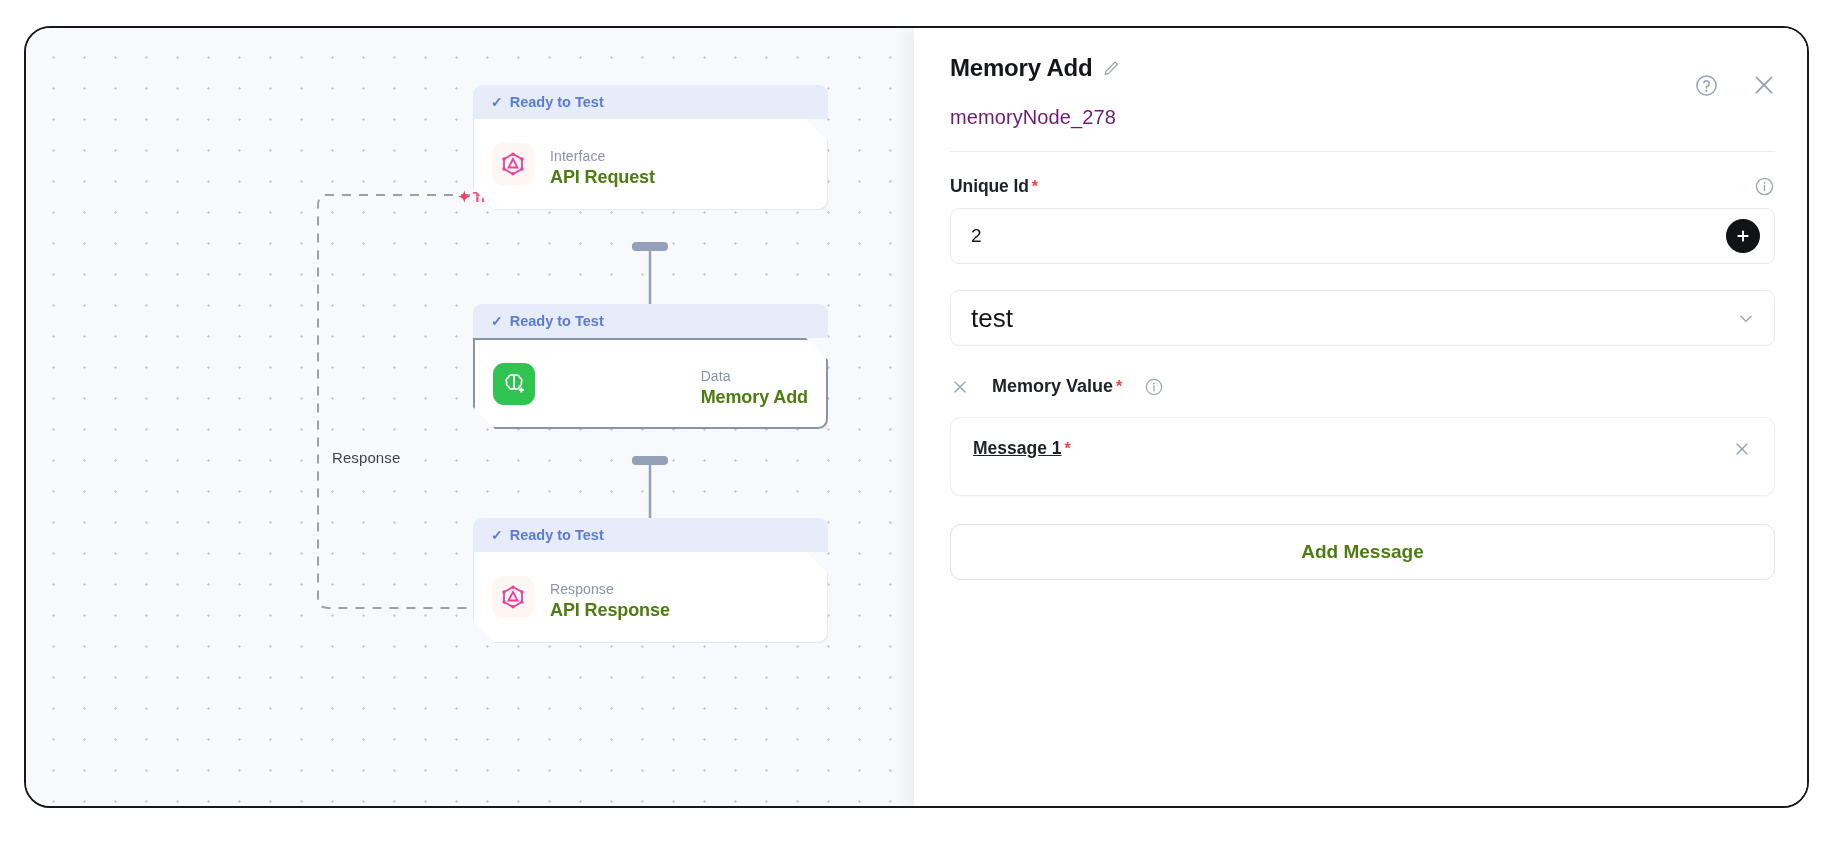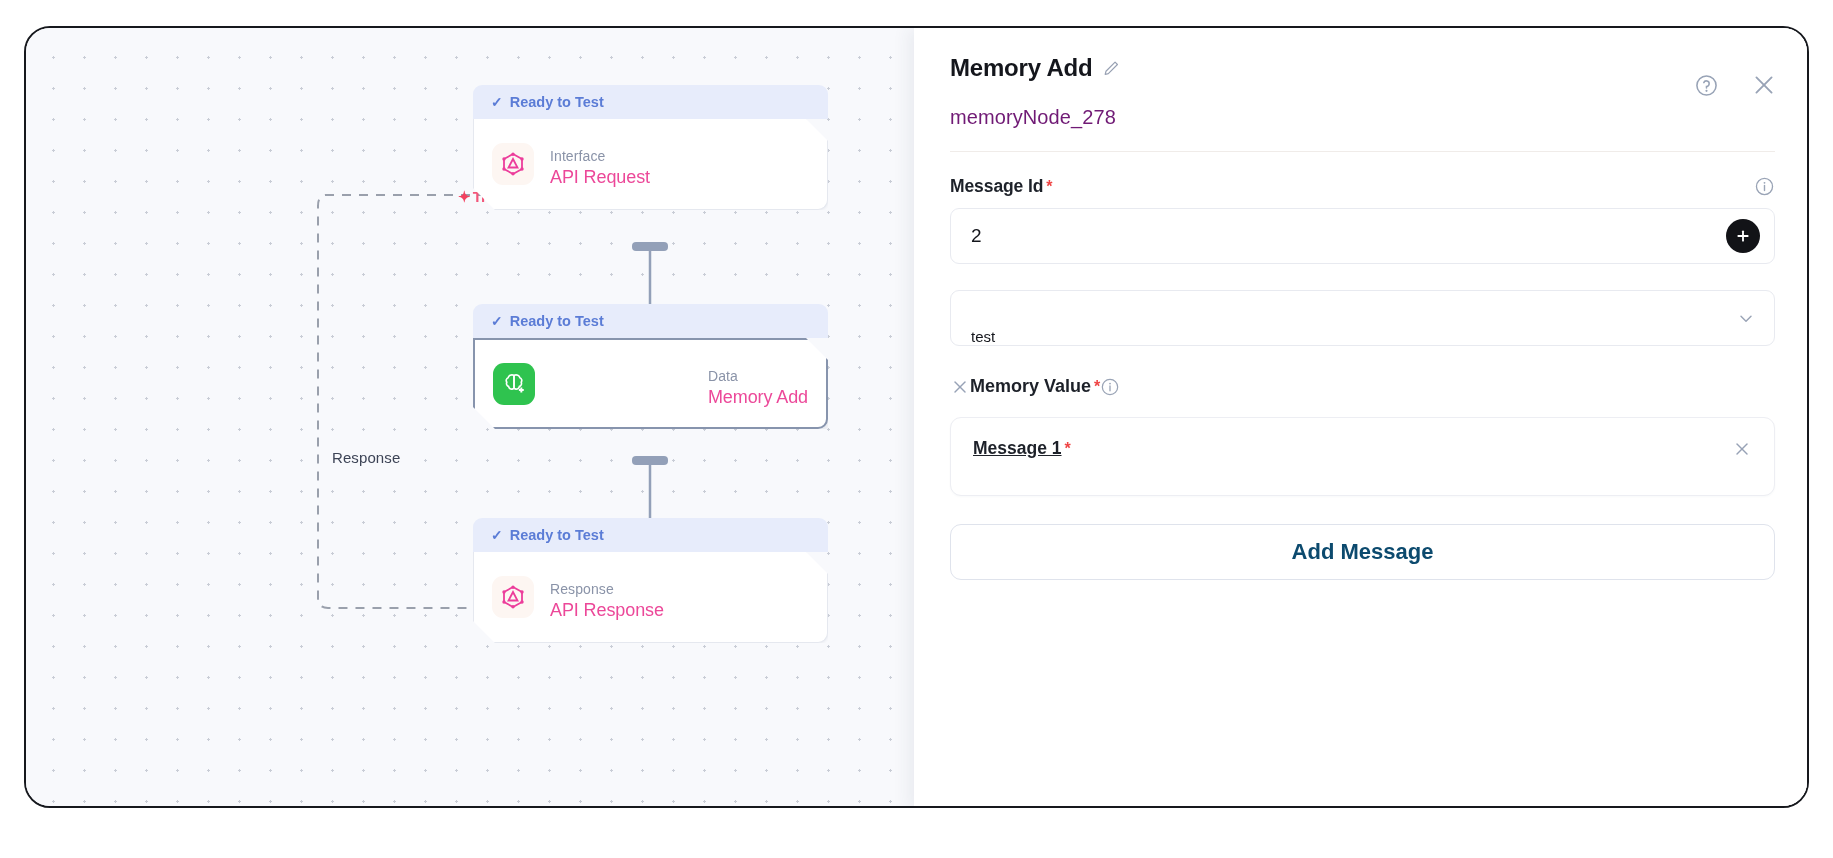--- a/index.html
+++ b/index.html
@@ -86,21 +86,21 @@
   }
   .node-icon {
     width: 42px; height: 42px; flex: 0 0 42px;
     border-radius: 11px;
     display: flex; align-items: center; justify-content: center;
   }
   .node-icon.pinkbg { background: #fdf6f2; }
   .node-icon.greenbg { background: #2fc34f; }
   .node-text { display: flex; flex-direction: column; gap: 3px; margin-top: 8px; }
   .node-cat { font-size: 14px; color: #8a93a8; letter-spacing: .1px; }
-  .node-title { font-size: 18px; font-weight: 400; color: #ec4899; letter-spacing: -.1px; }
+  .node-title { font-size: 18px; font-weight: 700; color: #4d7c0f; letter-spacing: -.1px; }
 
   
   .handle {
     position: absolute;
     width: 36px; height: 9px;
     border-radius: 4px;
     background: #93a0b8;
     transform: translateX(-50%);
   }
 
@@ -162,35 +162,35 @@
     display: flex; align-items: center; justify-content: center;
     cursor: pointer;
   }
   .plus-btn svg { display: block; }
 
   .select-box {
     position: relative;
     height: 56px;
     border: 1px solid #e8eaf0;
     border-radius: 9px;
-    display: flex; align-items: flex-end;
+    display: flex; align-items: center;
     padding: 0 50px 0 20px;
-    font-size: 15px; color: #14161c;
+    font-size: 26px; color: #14161c;
     background: #fff; cursor: pointer;
   }
   .chevron {
     position: absolute; right: 18px; top: 50%;
     transform: translateY(-50%);
     color: #9aa4b6; display: flex;
   }
 
   .section-gap { height: 26px; }
 
   #memory-value-row {
-    display: flex; align-items: center; 
+    display: flex; align-items: center; gap: 22px;
     margin: 30px 0 20px 0;
   }
   #memory-value-row .x-icon { color: #97a2b6; cursor: pointer; display: flex; }
   #memory-value-label { font-size: 18px; font-weight: 700; color: #1d2129; }
 
   .message-card {
     border: 1px solid #edeef3;
     border-radius: 11px;
     padding: 20px 22px 22px 22px;
     background: #fff;
@@ -212,21 +212,21 @@
     background: #fff;
   }
   .textarea-box .plus-btn { top: 55px; transform: none; }
 
   #add-message-btn {
     margin-top: 28px;
     height: 56px;
     border: 1px solid #dfe3ec;
     border-radius: 11px;
     display: flex; align-items: center; justify-content: center;
-    font-size: 22px; font-weight: 600; color: #0c4a6e;
+    font-size: 19px; font-weight: 600; color: #4d7c0f;
     background: #fff; cursor: pointer;
   }
 </style>
 </head>
 <body>
 
 <div id="app-frame">
 
   <div id="canvas">
 
@@ -355,21 +355,21 @@
         </span>
       </div>
     </div>
 
     <div id="panel-divider"></div>
 
     <div id="panel-content">
 
       <div class="field-label-row">
         <div>
-          <span class="field-label">Message Id</span><span class="req">*</span>
+          <span class="field-label">Unique Id</span><span class="req">*</span>
         </div>
         <span class="info-icon">
           <svg width="21" height="21" viewBox="0 0 24 24">
             <circle cx="12" cy="12" r="9.2" fill="none" stroke="#9aa4b6" stroke-width="1.5"></circle>
             <circle cx="12" cy="7.8" r="1.05" fill="#9aa4b6"></circle>
             <line x1="12" y1="10.8" x2="12" y2="16.6" stroke="#9aa4b6" stroke-width="1.6" stroke-linecap="round"></line>
           </svg>
         </span>
       </div>
       <div class="input-box">

